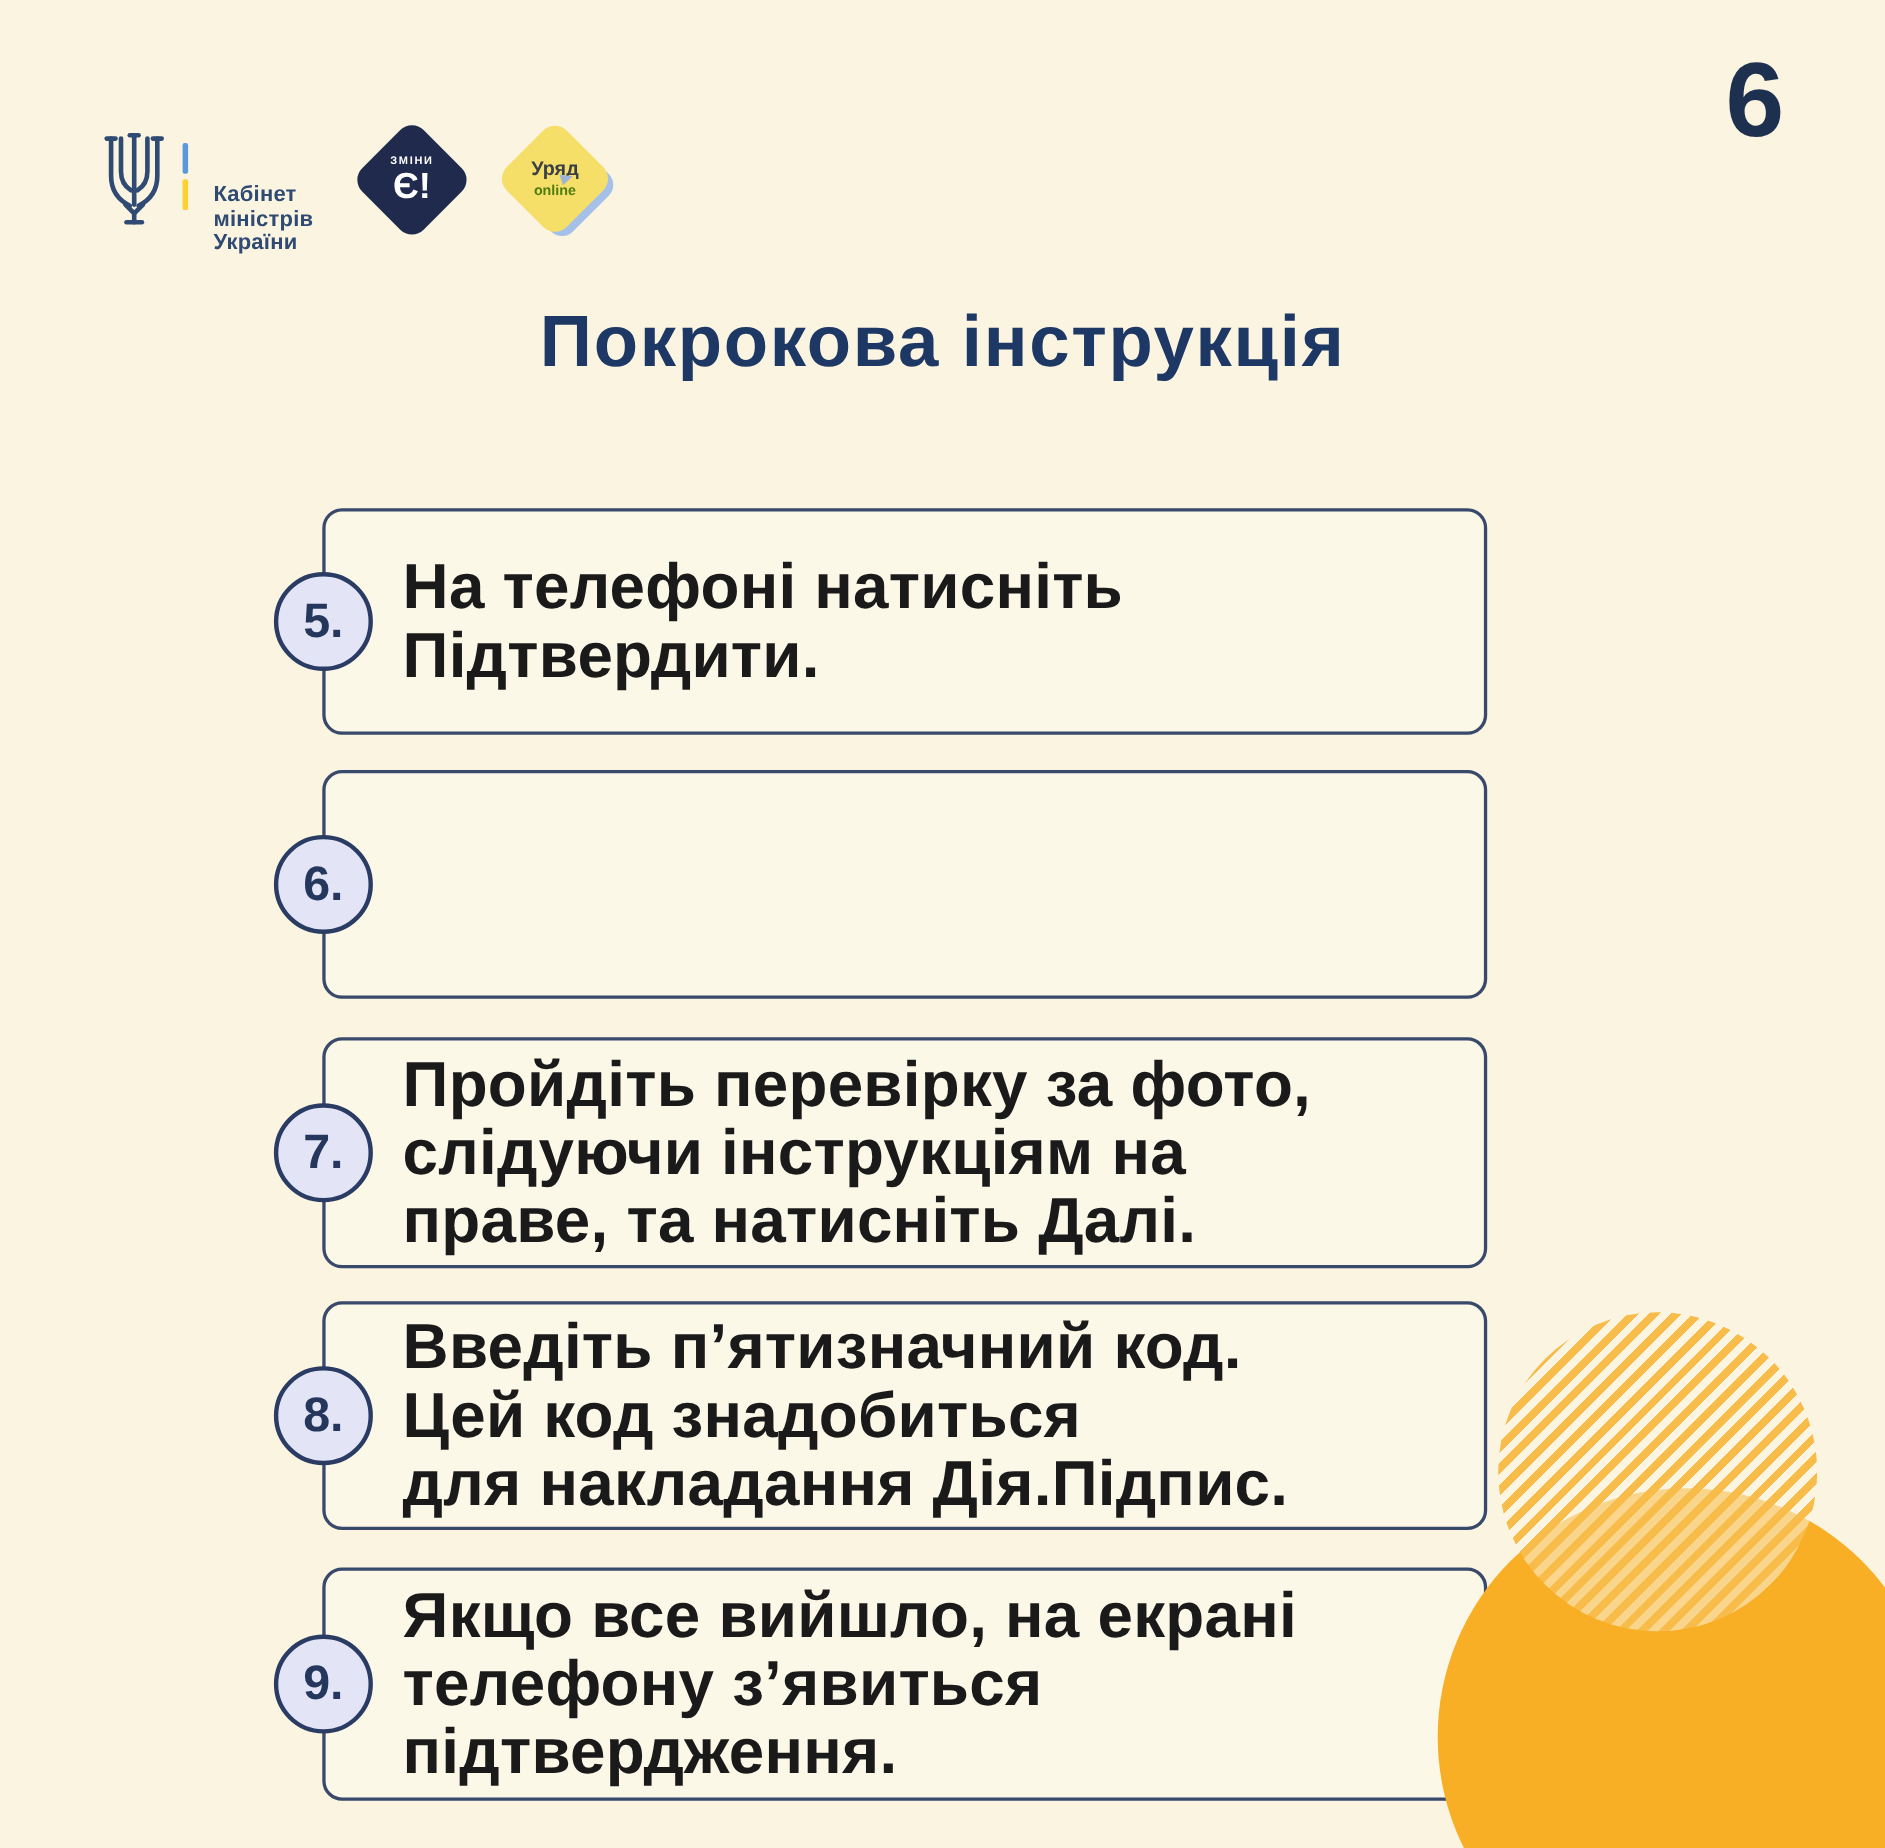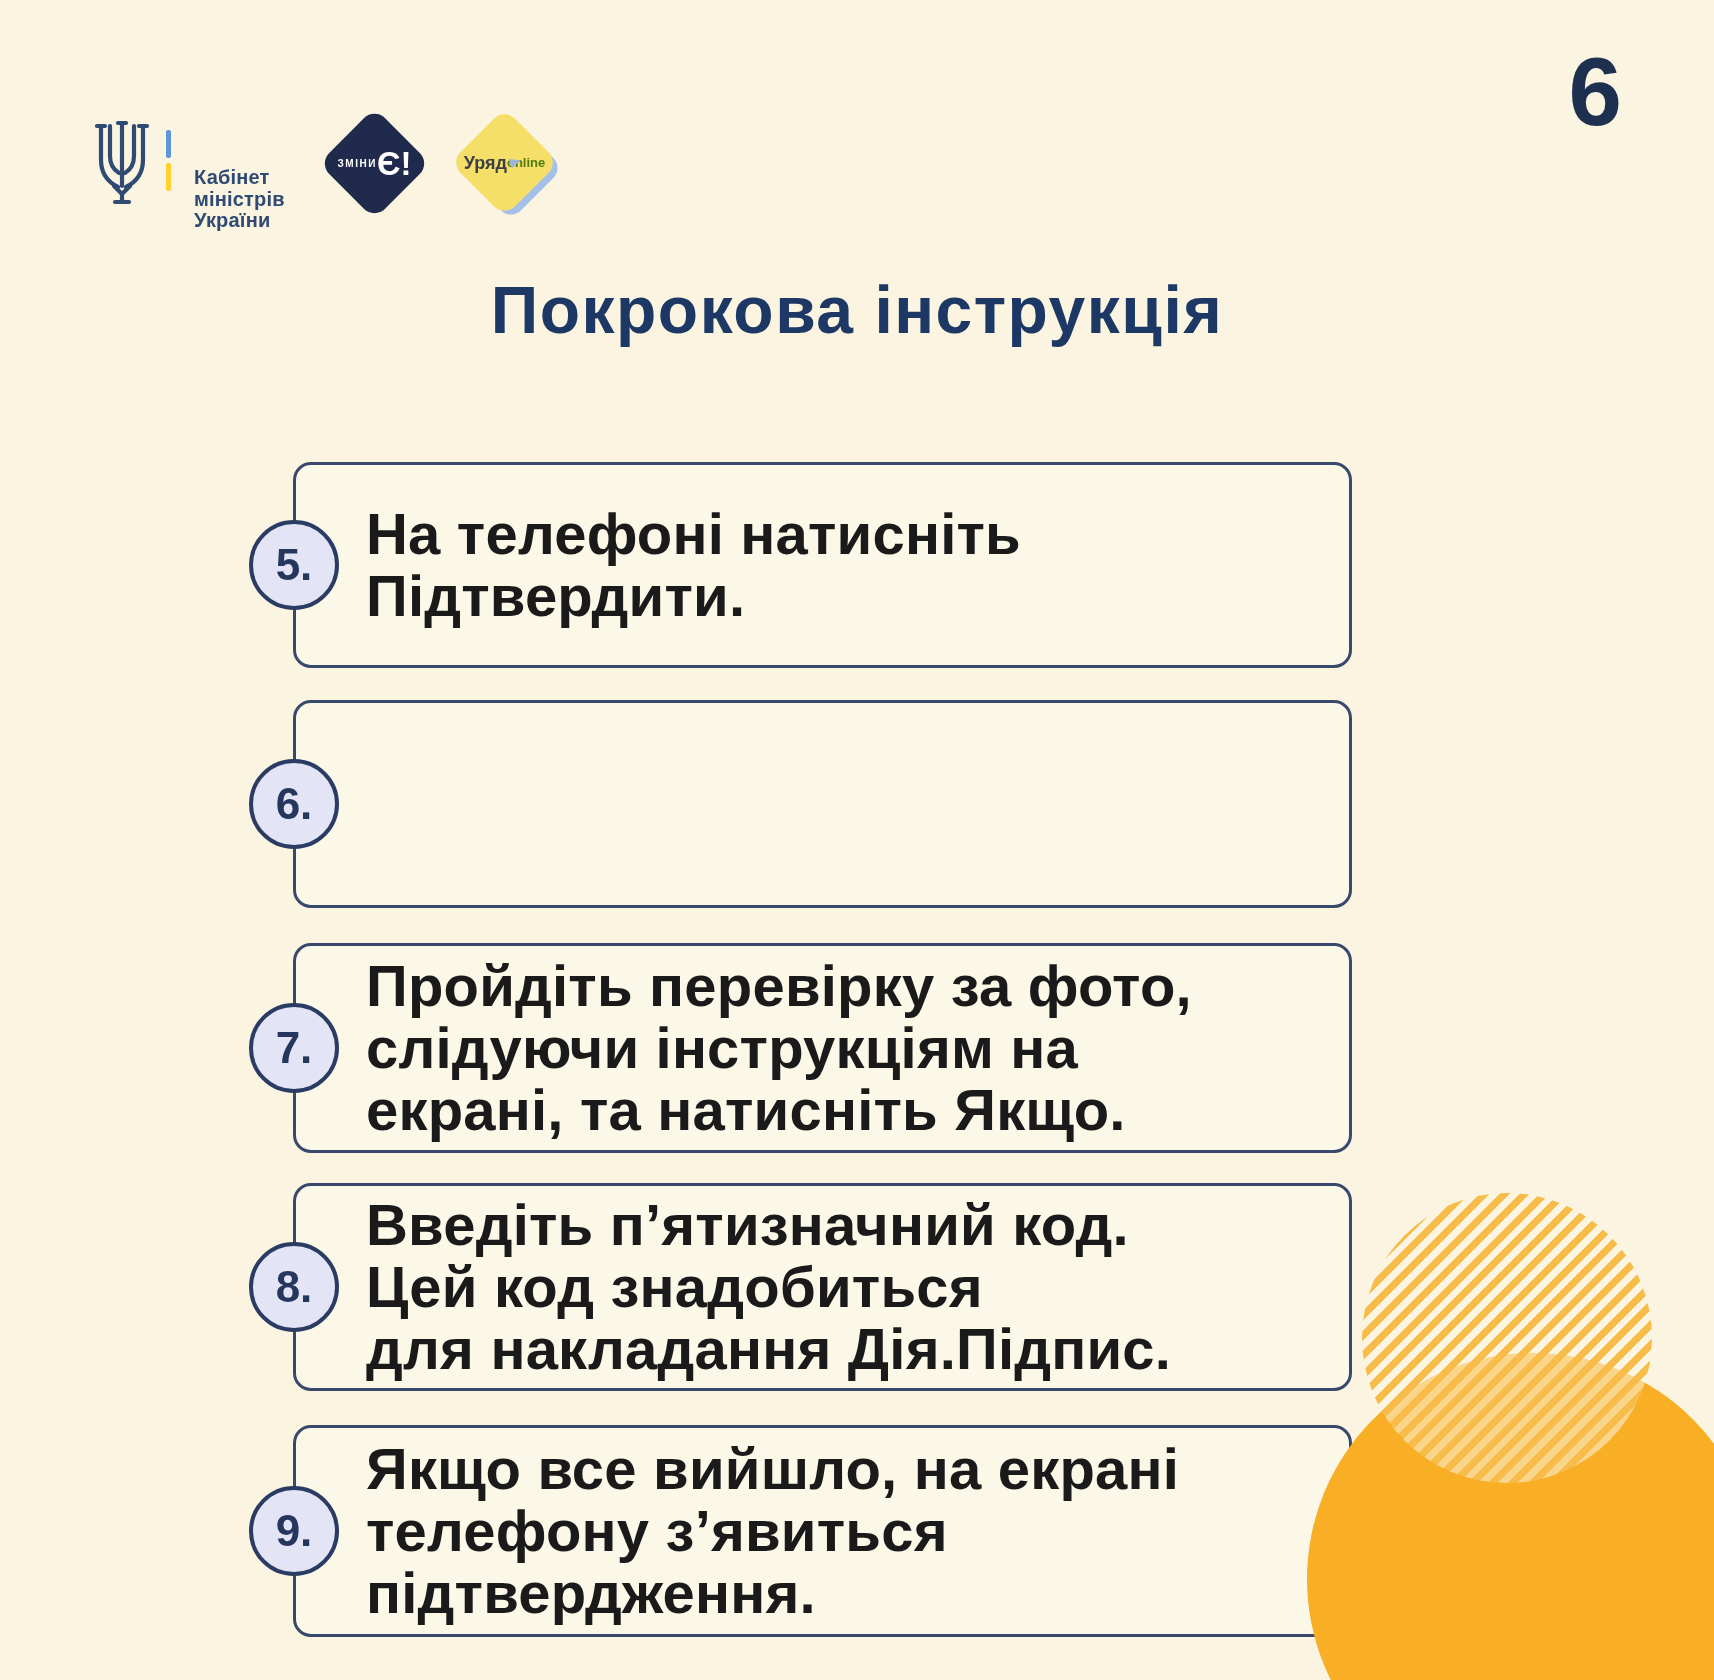--- a/index.html
+++ b/index.html
@@ -31,21 +31,21 @@
   .flag-divider{position:absolute;left:166px;top:130px;width:5px;height:61px;}
   .flag-divider .blue{position:absolute;top:0;left:0;width:100%;height:28px;background:var(--flag-blue);border-radius:2px;}
   .flag-divider .yellow{position:absolute;bottom:0;left:0;width:100%;height:28px;background:var(--flag-yellow);border-radius:2px;}
   .kabmin{
     position:absolute;left:194px;top:127px;
     font-size:20px;font-weight:bold;line-height:21.5px;color:#2F4A73;
     white-space:pre-line;letter-spacing:.2px;margin-top:40px;
   }
   .diamond{position:absolute;display:flex;align-items:center;justify-content:center;}
   .diamond .rot{width:100%;height:100%;transform:rotate(45deg);border-radius:15px;position:absolute;top:0;left:0;}
-  .diamond .inner{position:relative;z-index:2;display:flex;flex-direction:row;align-items:center;justify-content:space-between;text-align:center;}
+  .diamond .inner{position:relative;z-index:2;display:flex;flex-direction:column;align-items:center;justify-content:space-between;text-align:center;}
   .zminy{left:335px;top:124px;width:79px;height:79px;}
   .zminy .rot{background:var(--diamond-navy);}
   .zminy .top-word{font-size:10px;font-weight:bold;letter-spacing:1.5px;color:#fff;}
   .zminy .main-word{font-size:33px;font-weight:800;color:#fff;line-height:34px;}
   .uryad-shadow{position:absolute;left:474px;top:131px;width:74px;height:74px;transform:rotate(45deg);border-radius:14px;background:var(--diamond-shadow);}
   .uryad{left:466px;top:124px;width:77px;height:77px;}
   .uryad .rot{background:var(--diamond-yellow);}
   .uryad .l1{font-size:18px;font-weight:800;color:#3A3F46;line-height:20px;}
   .uryad .l2{font-size:13px;font-weight:bold;color:#4d7c0f;line-height:19px;}
   .plane{
@@ -160,21 +160,21 @@
   </div>
 
   <div class="step-box s6">
     <div class="badge">6.</div>
   </div>
 
   <div class="step-box s7">
     <div class="badge">7.</div>
     <div class="step-text">Пройдіть перевірку за фото,
 слідуючи інструкціям на
-екрані, та натисніть Якщо.</div>
+праве, та натисніть Далі.</div>
   </div>
 
   <div class="step-box s8">
     <div class="badge">8.</div>
     <div class="step-text">Введіть п’ятизначний код.
 Цей код знадобиться
 для накладання Дія.Підпис.</div>
   </div>
 
   <div class="step-box s9">

